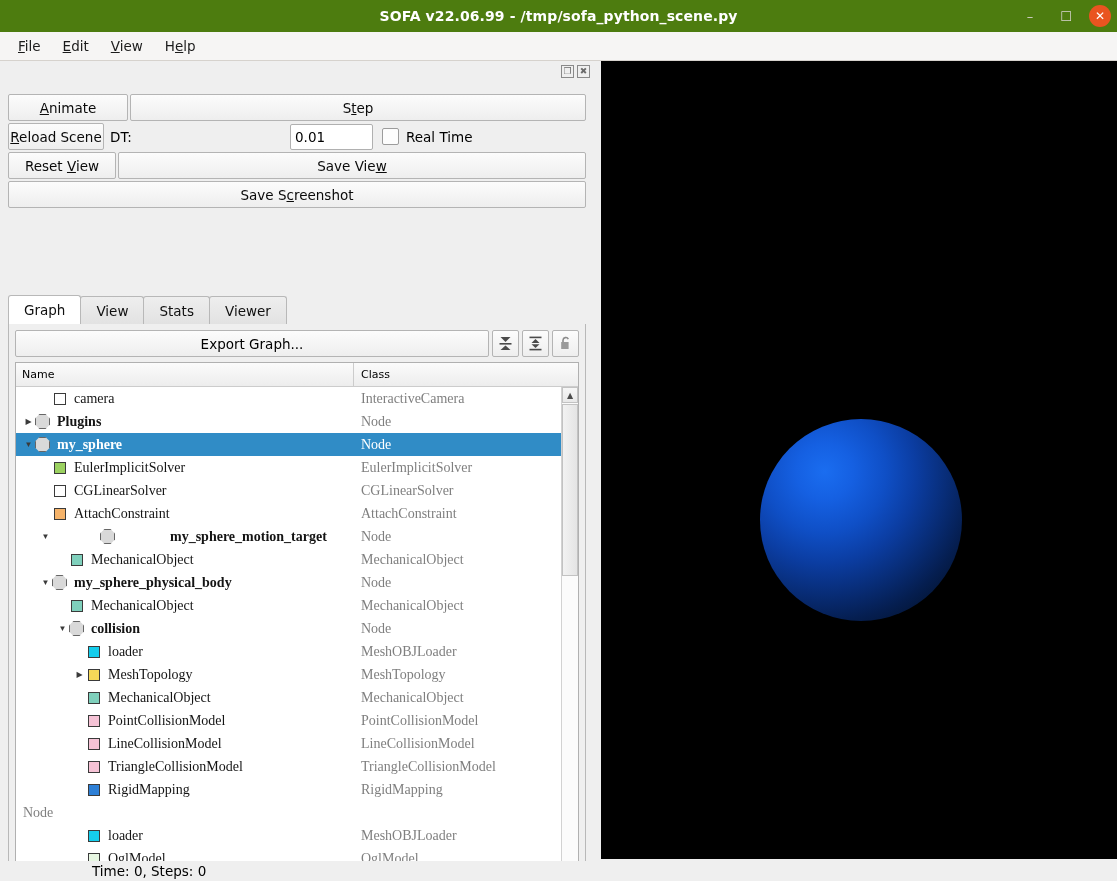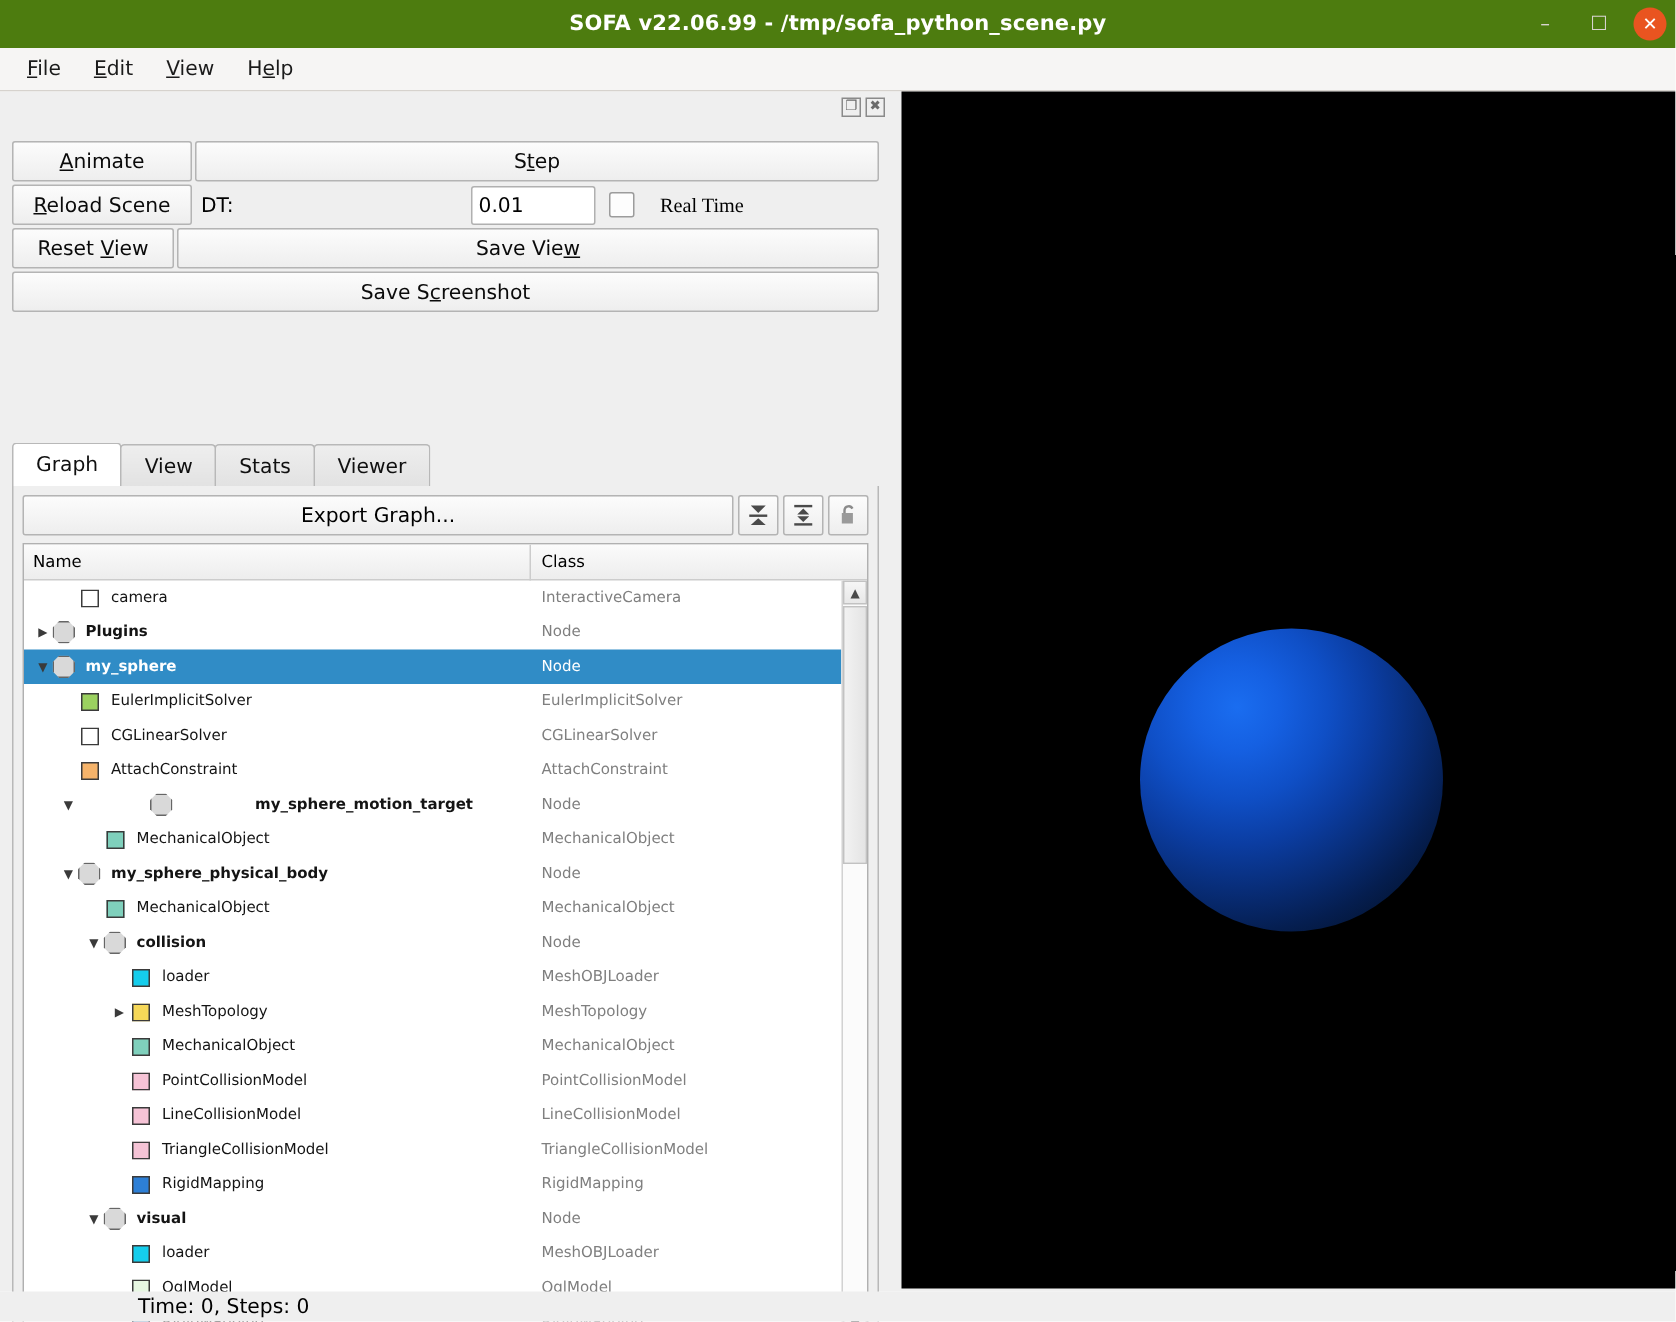--- a/index.html
+++ b/index.html
@@ -135,21 +135,21 @@
     align-items: center;
     justify-content: center;
     font-size: 13.5px;
     color: #0a0a0a;
     box-sizing: border-box;
     user-select: none;
   }
   .qbtn u { text-decoration: underline; }
   .btn-animate { width: 120px; }
   .btn-step { flex: 1; margin-left: 2px; }
-  .btn-reload { width: 120px; }
+  .btn-reload { width: 96px; }
   .btn-reset { width: 108px; }
   .btn-saveview { flex: 1; margin-left: 2px; }
   .btn-screenshot { width: 578px; }
 
   .dtrow {
     display: flex;
     align-items: center;
     height: 27px;
     margin-bottom: 2px;
   }
@@ -167,22 +167,21 @@
     font-size: 13.5px;
     font-family: "DejaVu Sans", "Liberation Sans", sans-serif;
     padding: 0 4px;
     color: #000;
     border-radius: 2px;
   }
   .rt-wrap {
     display: flex;
     align-items: center;
     margin-left: 9px;
-    gap: 17px;
-    font-family: Liberation Serif, serif;
+    gap: 7px;
   }
   .checkbox {
     width: 17px;
     height: 17px;
     border: 1px solid #9c9c9c;
     background: #fdfdfd;
     box-sizing: border-box;
     border-radius: 2px;
   }
   .rt-label { font-size: 13.5px; }
@@ -300,22 +299,23 @@
     left: 0;
     top: 24px;
     right: 17px;
     bottom: 0;
     overflow: hidden;
   }
   .trow {
     height: 23px;
     display: flex;
     align-items: center;
-    font-size: 10px;
-    box-sizing: border-box;
+    font-size: 14px;
+    box-sizing: border-box;
+    font-family: Liberation Serif, serif;
   }
   .trow.selected {
     background: #308cc6;
   }
   .trow.selected .tname, .trow.selected .tclass { color: #ffffff; }
   .tname {
     width: 338px;
     display: flex;
     align-items: center;
     box-sizing: border-box;
@@ -694,25 +694,20 @@
             </div>
             <div class="trow">
               <div class="tname" style="padding-left: 57px;">
                 <span class="arrow none"></span>
                 <span class="nodeico square" style="background: rgb(45, 127, 214);"></span>
                 <span class="tlabel">RigidMapping</span>
               </div>
               <div class="tclass">RigidMapping</div>
             </div>
             <div class="trow">
-              <div class="tname" style="padding-left: 40px;">
-                <span class="arrow expanded"></span>
-                <span class="nodeico octagon" style="background: rgb(217, 217, 217);"></span>
-                <span class="tlabel bold">visual</span>
-              </div>
               <div class="tclass">Node</div>
             </div>
             <div class="trow">
               <div class="tname" style="padding-left: 57px;">
                 <span class="arrow none"></span>
                 <span class="nodeico square" style="background: rgb(21, 205, 236);"></span>
                 <span class="tlabel">loader</span>
               </div>
               <div class="tclass">MeshOBJLoader</div>
             </div>

